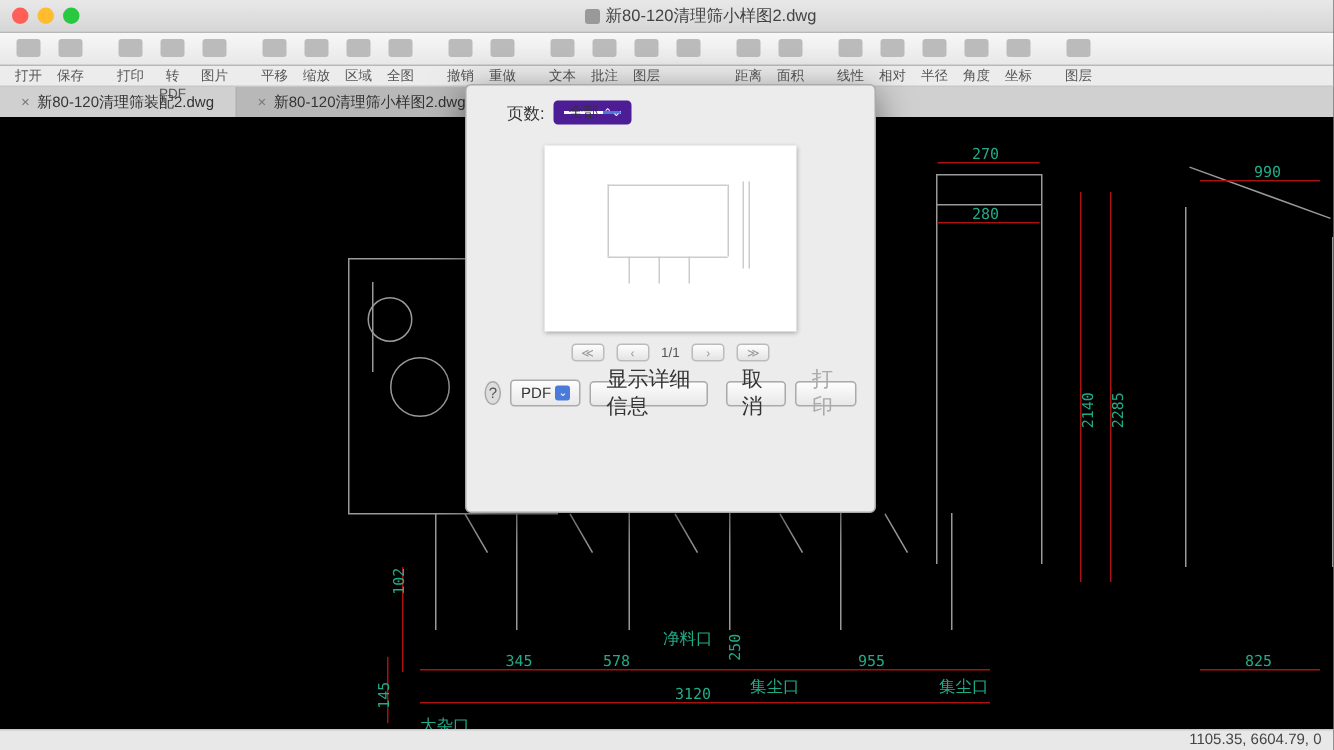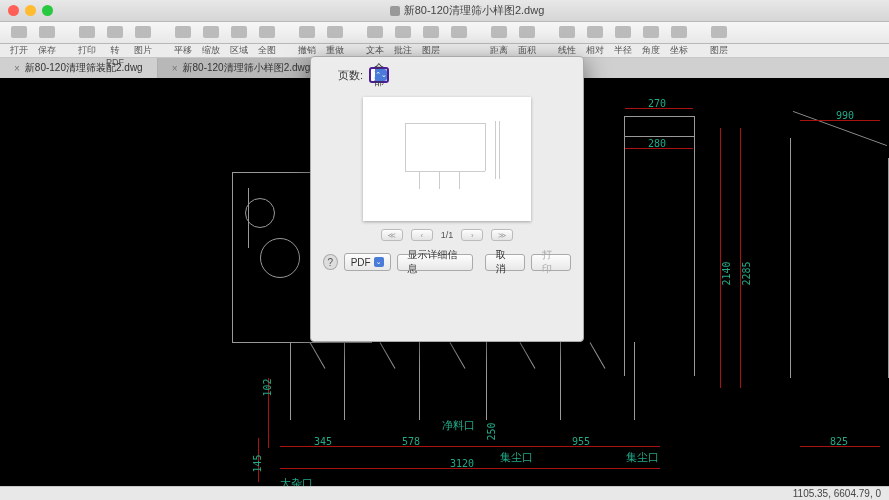--- a/index.html
+++ b/index.html
@@ -35,34 +35,34 @@
 .statusbar { position: absolute; bottom: 0; left: 0; right: 0; height: 14px; background: #e8e8e8; display: flex; align-items: center; justify-content: flex-end; padding: 0 8px; font-size: 10px; color: #444; border-top: 1px solid #c8c8c8; }
 
 .dialog { position: absolute; left: 310px; top: 56px; width: 274px; height: 286px; background: #ececec; border: 1px solid #aaa; box-shadow: 0 6px 24px rgba(0,0,0,.5); border-radius: 4px; padding: 10px 12px; font-size: 11px; color: #333; }
 .drow { display: flex; align-items: center; margin-bottom: 6px; gap: 6px; }
 .drow .dlbl { width: 40px; text-align: right; }
 .printer-sel { flex: 1; height: 16px; background: linear-gradient(#fff,#e8f0ff); border: 1px solid #4a7bd8; border-radius: 3px; display: flex; align-items: center; padding: 0 4px; position: relative; }
 .printer-sel .warn { color: #333; font-size: 10px; }
 .printer-sel .arr { position: absolute; right: 0; top: 0; bottom: 0; width: 14px; background: #4a7bd8; border-radius: 0 3px 3px 0; display: flex; align-items: center; justify-content: center; color: #fff; font-size: 7px; }
 .num-input { width: 28px; text-align: center; }
 .stepper { width: 12px; height: 16px; background: #ddd; border: 1px solid #aaa; border-radius: 3px; }
-.pages-sel { width: 20px; height: 16px; background: #fff; border: 2px solid #4c1d95; border-radius: 3px; display: flex; align-items: center; padding: 0 3px; position: relative; font-size: 10px; }
+.pages-sel { width: 52px; height: 16px; background: #fff; border: 7px solid #4c1d95; border-radius: 3px; display: flex; align-items: center; padding: 0 3px; position: relative; font-size: 10px; }
 .pages-sel .arr { position: absolute; right: 0; top: 0; bottom: 0; width: 12px; background: #4a7bd8; border-radius: 0 3px 3px 0; display: flex; align-items: center; justify-content: center; color: #fff; font-size: 7px; }
 
 .preview { margin: 14px auto 6px; width: 168px; height: 124px; background: #fff; box-shadow: 0 1px 3px rgba(0,0,0,.3); position: relative; }
 .preview-drawing { position: absolute; inset: 18px 14px 22px 36px; }
 .pv-line { position: absolute; background: #ccc; }
 
 .pager { display: flex; align-items: center; justify-content: center; gap: 8px; margin: 8px 0 12px; font-size: 9px; color: #555; }
 .pgbtn { width: 22px; height: 12px; background: linear-gradient(#fdfdfd,#e4e4e4); border: 1px solid #bbb; border-radius: 3px; display: flex; align-items: center; justify-content: center; font-size: 8px; color: #999; }
 
 .dfooter { display: flex; align-items: center; gap: 6px; }
 .qbtn { width: 16px; height: 16px; border-radius: 50%; background: #ddd; border: 1px solid #aaa; display: flex; align-items: center; justify-content: center; font-size: 10px; color: #555; }
 .pdfbtn { height: 18px; padding: 0 6px; background: linear-gradient(#fdfdfd,#e8e8e8); border: 1px solid #aaa; border-radius: 3px; display: flex; align-items: center; font-size: 10px; gap: 3px; }
-.btn { height: 17px; padding: 0 10px; background: linear-gradient(#fdfdfd,#e8e8e8); border: 1px solid #aaa; border-radius: 3px; display: flex; align-items: center; font-size: 10px; }
+.btn { height: 17px; padding: 0 10px; background: linear-gradient(#fdfdfd,#e8e8e8); border: 1px solid #aaa; border-radius: 3px; display: flex; align-items: center; font-size: 14px; }
 .btn.disabled { color: #aaa; }
 .spacer { flex: 1; }
 </style>
 </head>
 <body>
 
 <div class="titlebar">
   <div class="traffic">
     <div class="dot r"></div>
     <div class="dot y"></div>
@@ -236,21 +236,21 @@
   <div class="cad-red" style="left:800px;top:42px;width:80px;height:1px"></div>
   <div class="cad-red" style="left:800px;top:368px;width:80px;height:1px"></div>
   <div class="cad-red" style="left:268px;top:300px;width:1px;height:70px"></div>
   <div class="cad-red" style="left:258px;top:360px;width:1px;height:44px"></div>
 
   <div class="cad-dim" style="left:648px;top:20px">270</div>
   <div class="cad-dim" style="left:836px;top:32px">990</div>
   <div class="cad-dim" style="left:648px;top:60px">280</div>
   <div class="cad-dim" style="left:714px;top:190px;transform:rotate(-90deg)">2140</div>
   <div class="cad-dim" style="left:734px;top:190px;transform:rotate(-90deg)">2285</div>
-  <div class="cad-dim" style="left:314px;top:358px">345</div>
+  <div class="cad-dim" style="left:337px;top:358px">345</div>
   <div class="cad-dim" style="left:402px;top:358px">578</div>
   <div class="cad-dim" style="left:482px;top:348px;transform:rotate(-90deg)">250</div>
   <div class="cad-dim" style="left:572px;top:358px">955</div>
   <div class="cad-dim" style="left:450px;top:380px">3120</div>
   <div class="cad-dim" style="left:830px;top:358px">825</div>
   <div class="cad-dim" style="left:258px;top:304px;transform:rotate(-90deg)">102</div>
   <div class="cad-dim" style="left:248px;top:380px;transform:rotate(-90deg)">145</div>
   <div class="cad-lbl" style="left:442px;top:340px">净料口</div>
   <div class="cad-lbl" style="left:500px;top:372px">集尘口</div>
   <div class="cad-lbl" style="left:626px;top:372px">集尘口</div>

